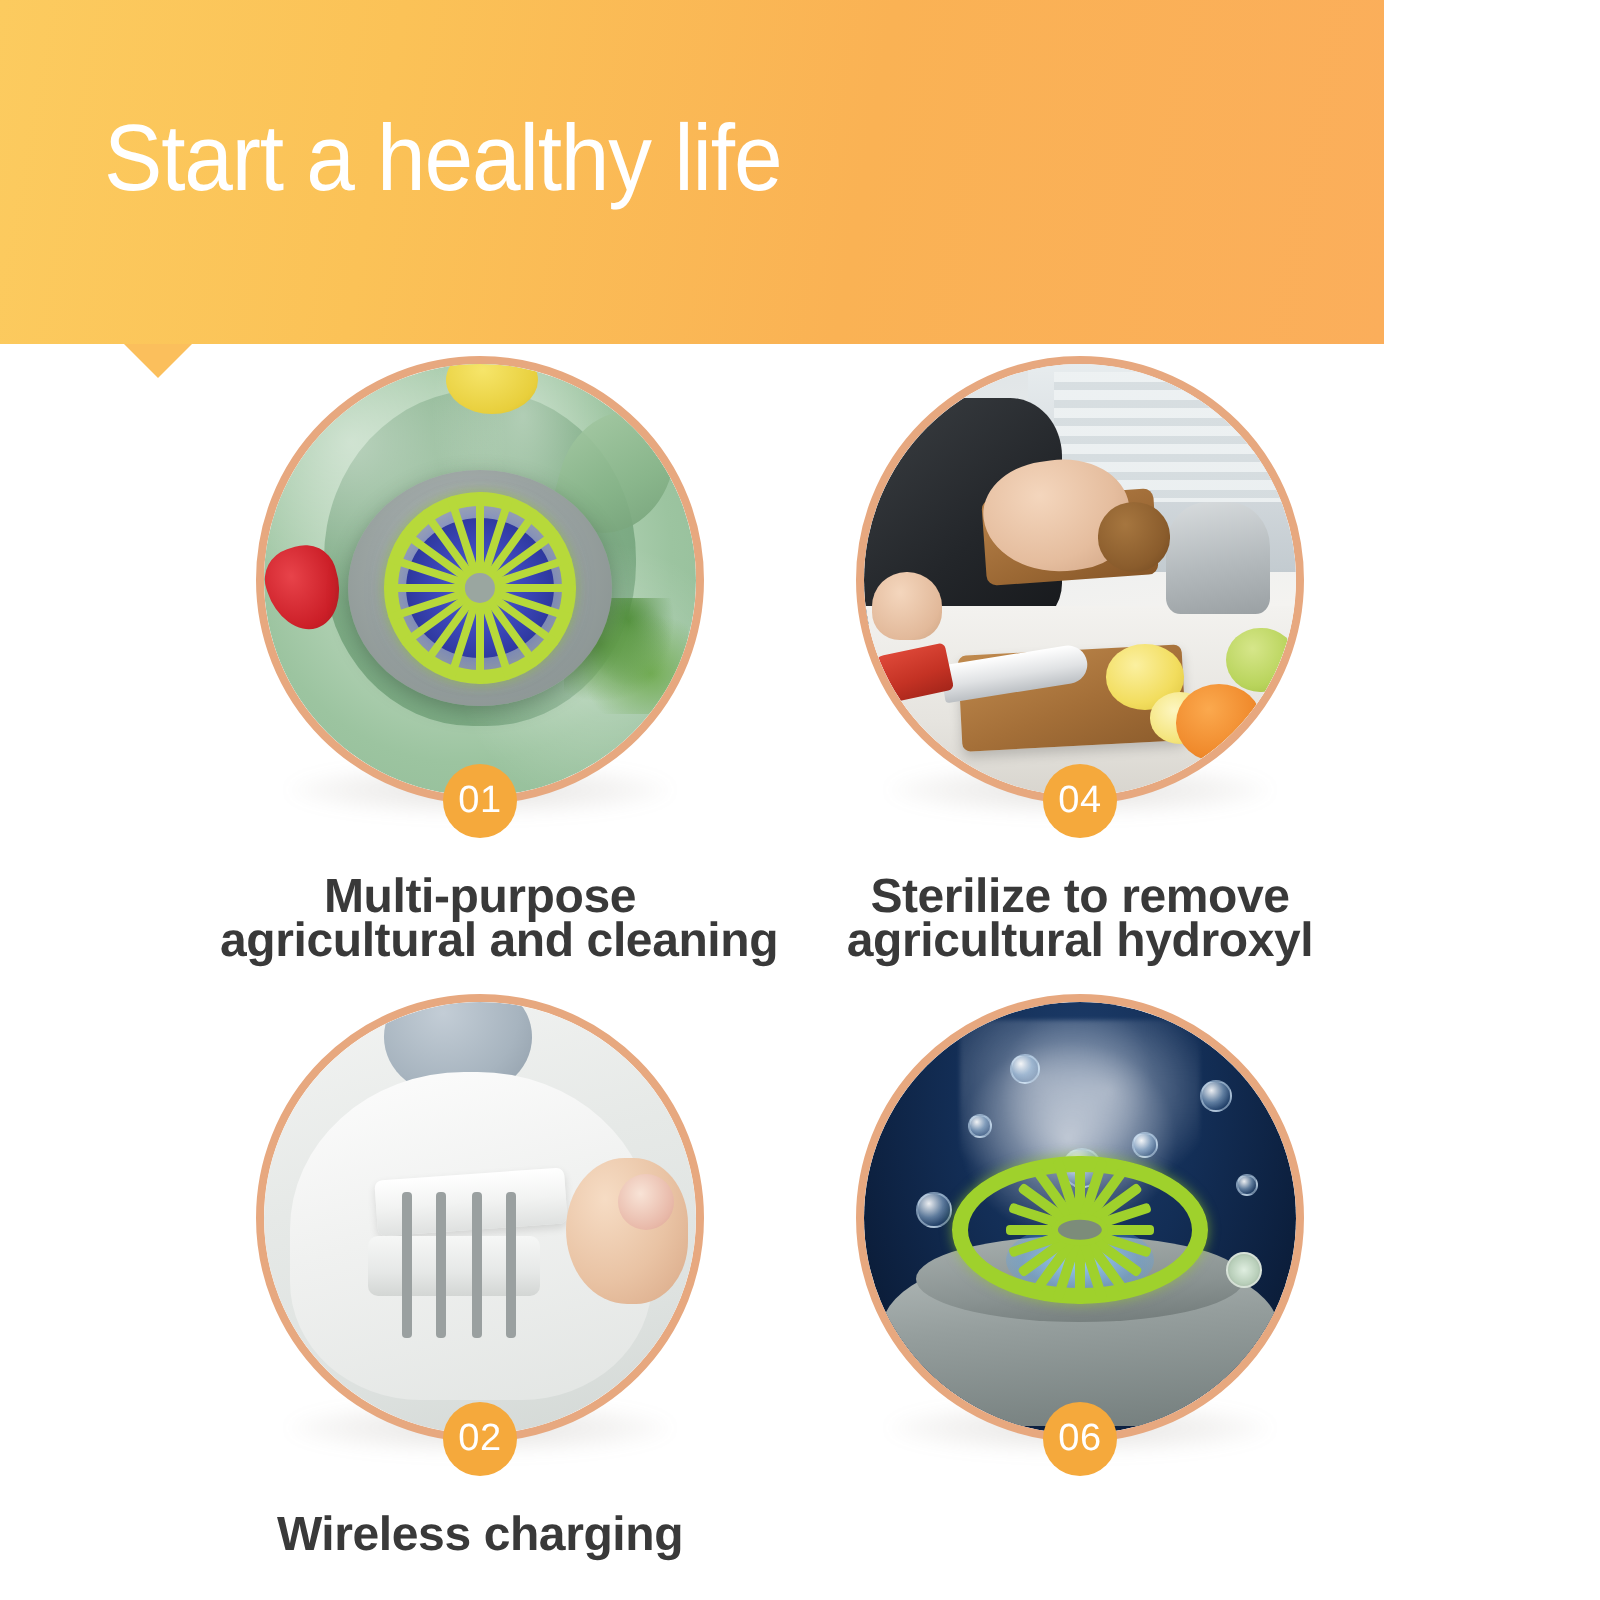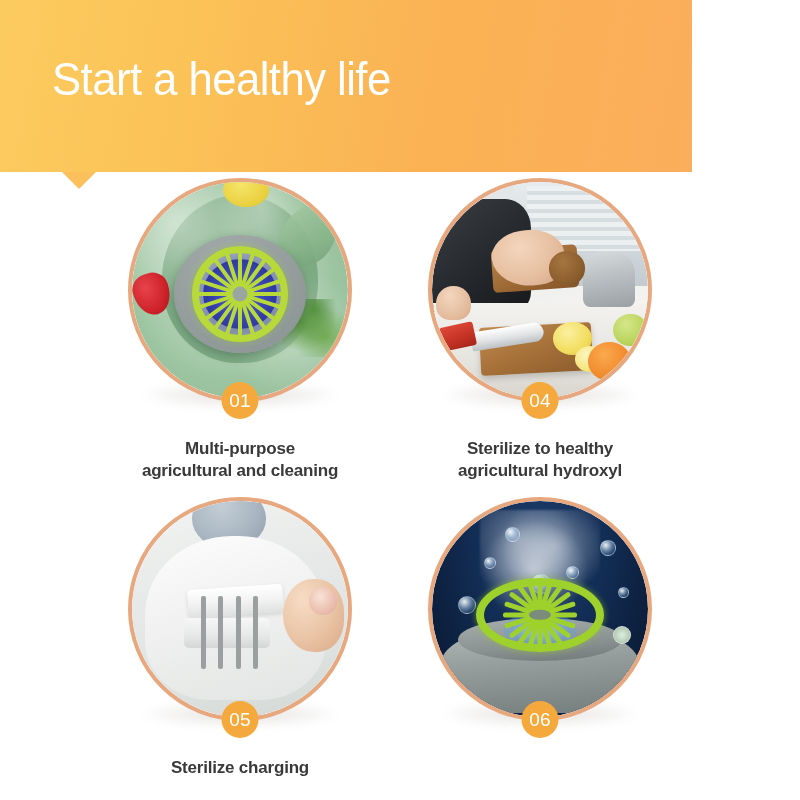--- a/index.html
+++ b/index.html
@@ -120,21 +120,21 @@
     text-align: center;
     letter-spacing: 0.3px;
     z-index: 5;
   }
 
   
   .caption {
     margin-top: 36px;
     text-align: center;
     color: #393939;
-    font-size: 17px;
+    font-size: 24px;
     line-height: 22px;
     font-weight: bold;
     letter-spacing: -0.2px;
   }
   .caption .line { display: block; white-space: nowrap; }
 
   
   .scene1 {
     background:
       radial-gradient(circle at 46% 44%, #cfe3d0 0%, #b9d6bb 30%, #9cc4a0 62%, #8fba95 100%);
@@ -513,21 +513,21 @@
           <div class="s2-hand2"></div>
           <div class="s2-lemon1"></div>
           <div class="s2-lemon2"></div>
           <div class="s2-lime"></div>
           <div class="s2-orange"></div>
         </div>
       </div>
       <div class="num-badge">04</div>
     </div>
     <div class="caption">
-      <span class="line">Sterilize to healthy</span>
+      <span class="line">Sterilize to remove</span>
       <span class="line">agricultural hydroxyl</span>
     </div>
   </div>
 
   <div class="feature-cell col-left row-bottom">
     <div class="circle-wrap">
       <div class="circle-shadow"></div>
       <div class="photo-circle">
         <div class="photo-inner scene3">
           <div class="s3-dome"></div>
@@ -535,24 +535,24 @@
           <div class="s3-plug"></div>
           <div class="s3-port"></div>
           <div class="s3-pin" style="left:32%"></div>
           <div class="s3-pin" style="left:40%"></div>
           <div class="s3-pin" style="left:48%"></div>
           <div class="s3-pin" style="left:56%"></div>
           <div class="s3-finger"></div>
           <div class="s3-nail"></div>
         </div>
       </div>
-      <div class="num-badge">05</div>
+      <div class="num-badge">02</div>
     </div>
     <div class="caption">
-      <span class="line">Sterilize charging</span>
+      <span class="line">Wireless charging</span>
 
     </div>
   </div>
 
   <div class="feature-cell col-right row-bottom">
     <div class="circle-wrap">
       <div class="circle-shadow"></div>
       <div class="photo-circle">
         <div class="photo-inner scene4">
           <div class="s4-mist"></div>

